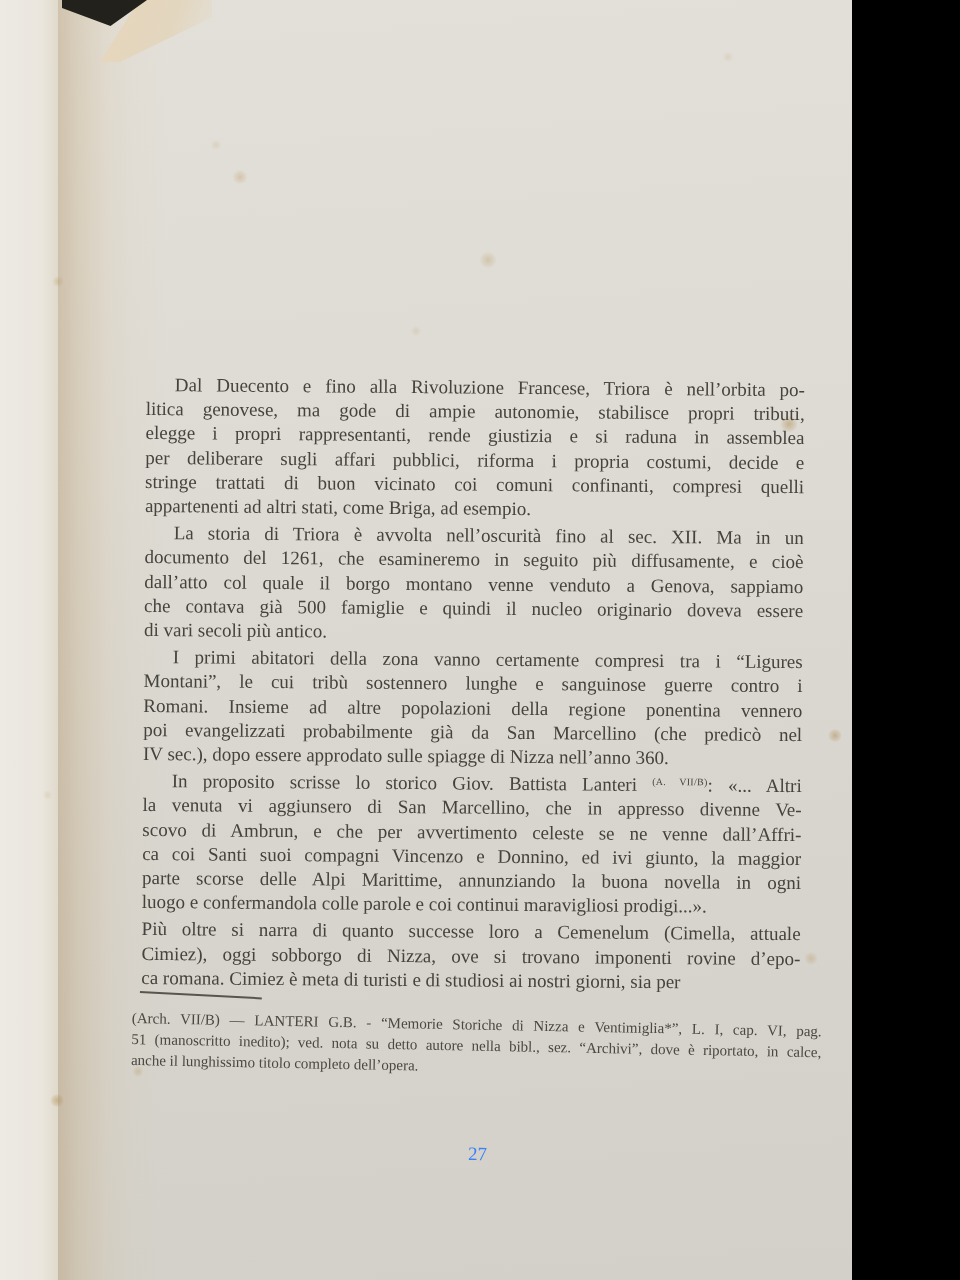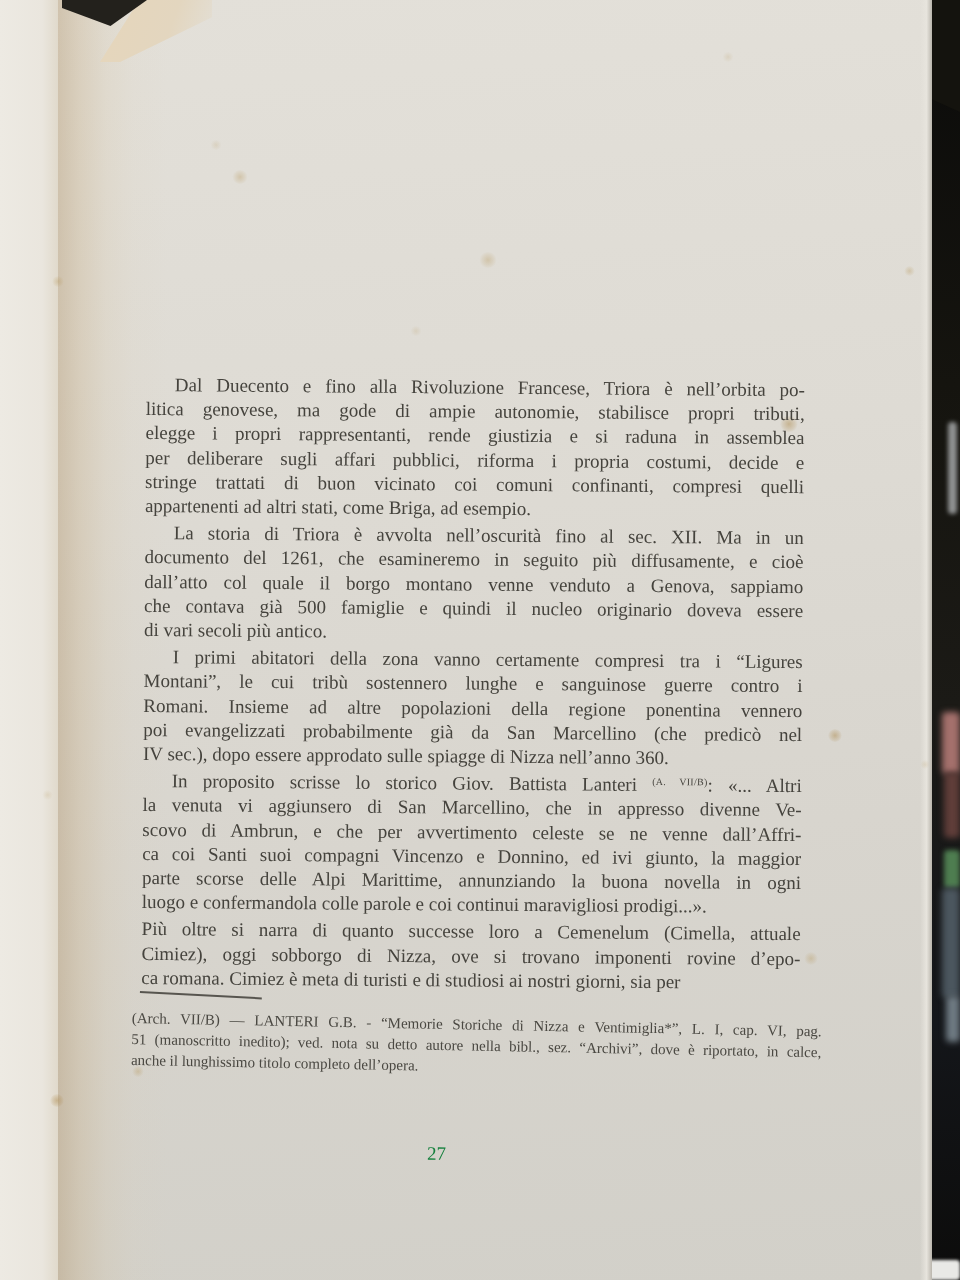--- a/index.html
+++ b/index.html
@@ -1,17 +1,17 @@
 <!DOCTYPE html>
 <html><head>
 <meta charset="utf-8">
 <style>
   html,body{margin:0;padding:0;background:#000;}
   .photo{
-    position:relative;width:960px;height:1280px;overflow:hidden;
+    position:relative;width:852px;height:1280px;overflow:hidden;
     background:#111110;
     font-family:"Liberation Serif","DejaVu Serif",serif;
   }
   
   .bg-right-strip{position:absolute;left:930px;top:0;width:30px;height:1280px;
     background:linear-gradient(180deg,#0b0b0a 0%,#15140f 30%,#1b1a16 55%,#14161a 80%,#0c0c0b 100%);}
   .bg-topright{position:absolute;left:890px;top:0;width:70px;height:112px;background:#14130e;
     clip-path:polygon(8% 0,100% 0,100% 100%,57% 88%,18% 28%);}
   .blob{position:absolute;border-radius:4px;}
   
@@ -40,22 +40,22 @@
   .para{margin:0 0 3px 0;}
   .line{white-space:nowrap;text-align:justify;text-align-last:justify;}
   .line.last{text-align-last:left;}
   .line.indent{padding-left:29px;}
   sup{font-size:10px;line-height:0;vertical-align:baseline;position:relative;top:-6px;letter-spacing:.3px;}
   .footnote-rule{position:absolute;left:140px;top:991px;width:122px;height:2px;background:#57554f;
     transform:rotate(3deg);transform-origin:0 0;}
   .footnote{position:absolute;left:132px;top:1008px;width:690px;
     transform:rotate(1.1deg);transform-origin:0 0;
     color:#4a4842;font-size:15px;line-height:21px;}
-  .page-number{position:absolute;left:427px;top:1143px;width:60px;text-align:left;
-    color:#15803d;font-size:19px;transform:rotate(.5deg);}
+  .page-number{position:absolute;left:427px;top:1143px;width:60px;text-align:right;
+    color:#3b82f6;font-size:19px;transform:rotate(.5deg);}
 </style>
 </head>
 <body>
 
 <div class="photo">
 
   <div class="bg-right-strip">
     <div class="blob" style="left:18px;top:422px;width:9px;height:92px;background:#b7babc;filter:blur(2px);opacity:.75;"></div>
     <div class="blob" style="left:12px;top:712px;width:18px;height:62px;background:#a4706c;filter:blur(3px);"></div>
     <div class="blob" style="left:14px;top:772px;width:16px;height:66px;background:#5f3d39;filter:blur(3px);"></div>

